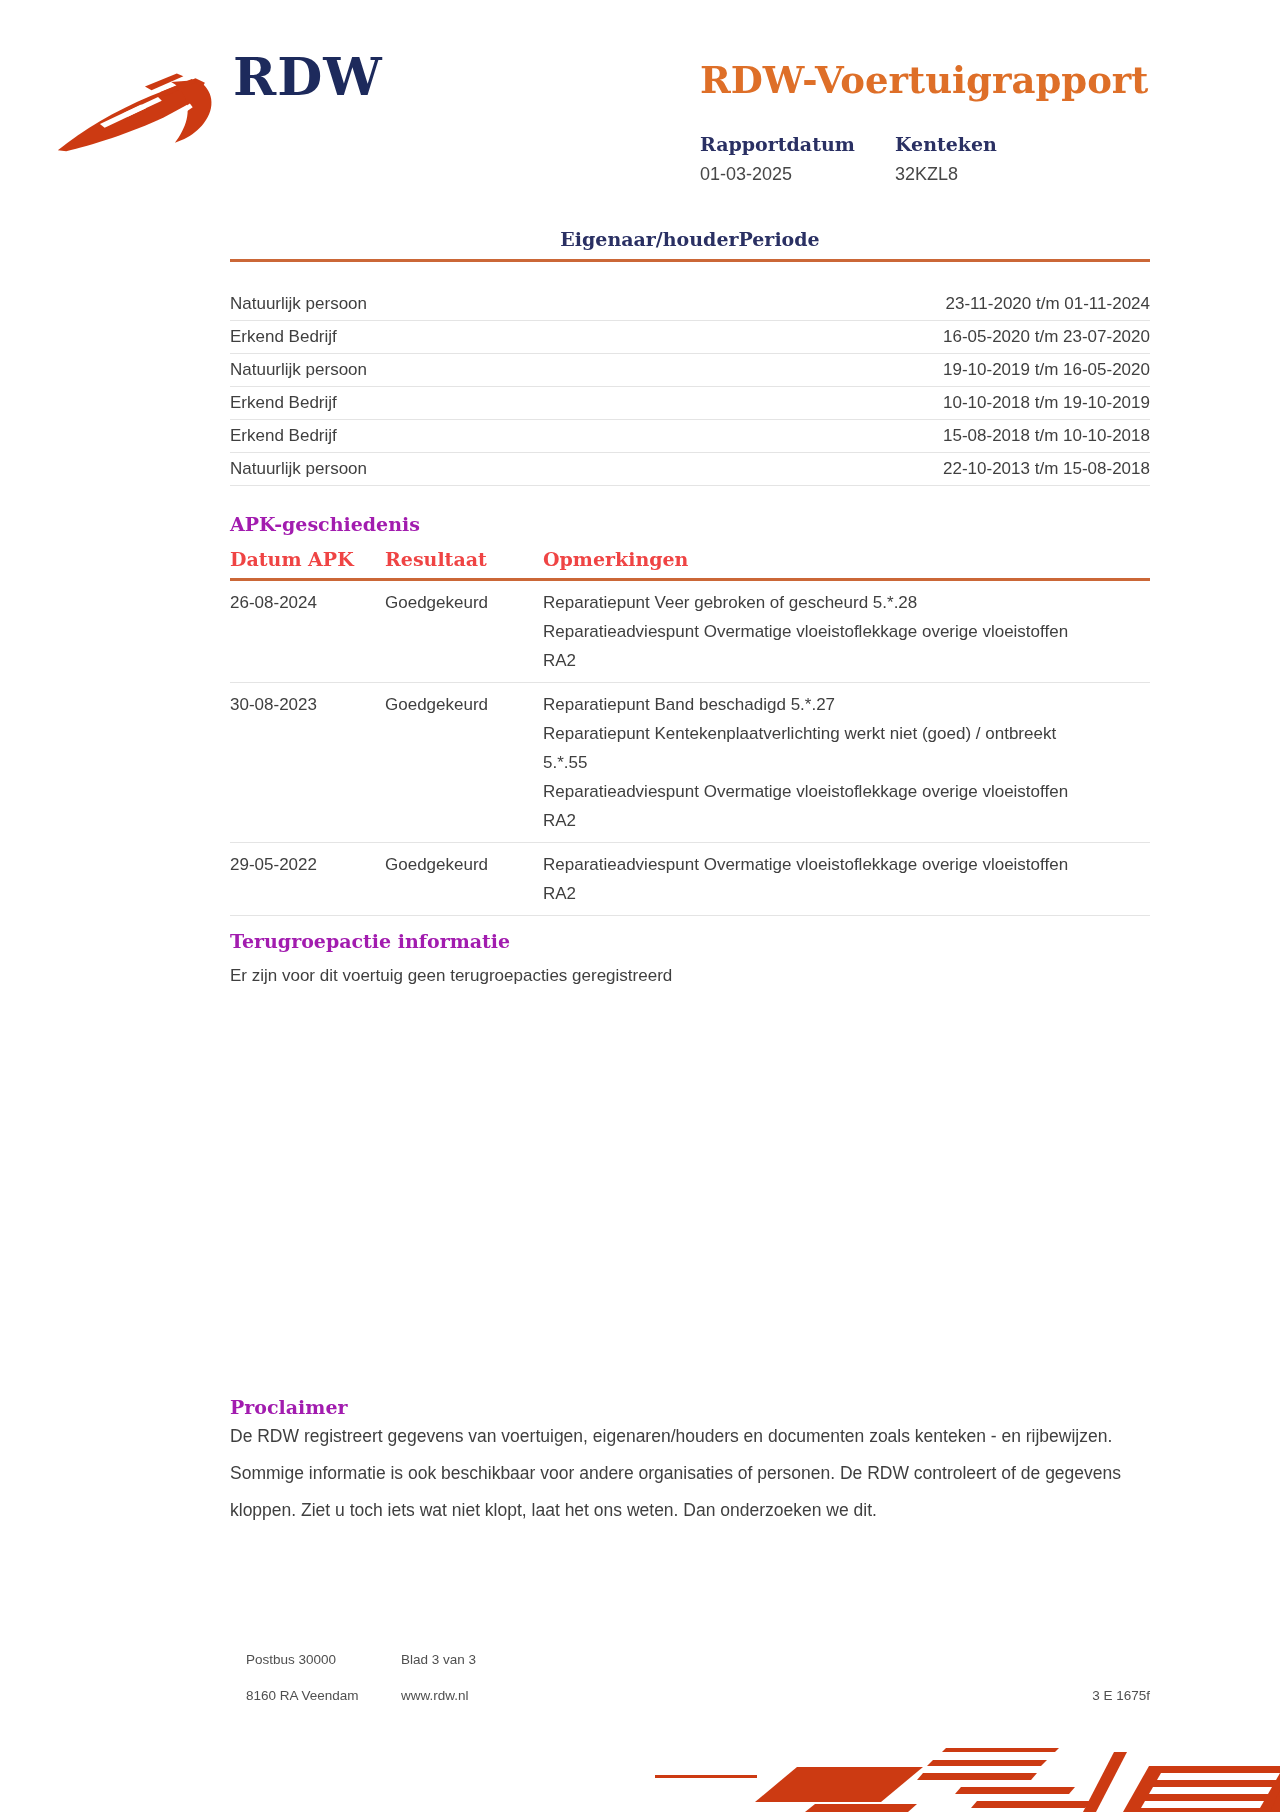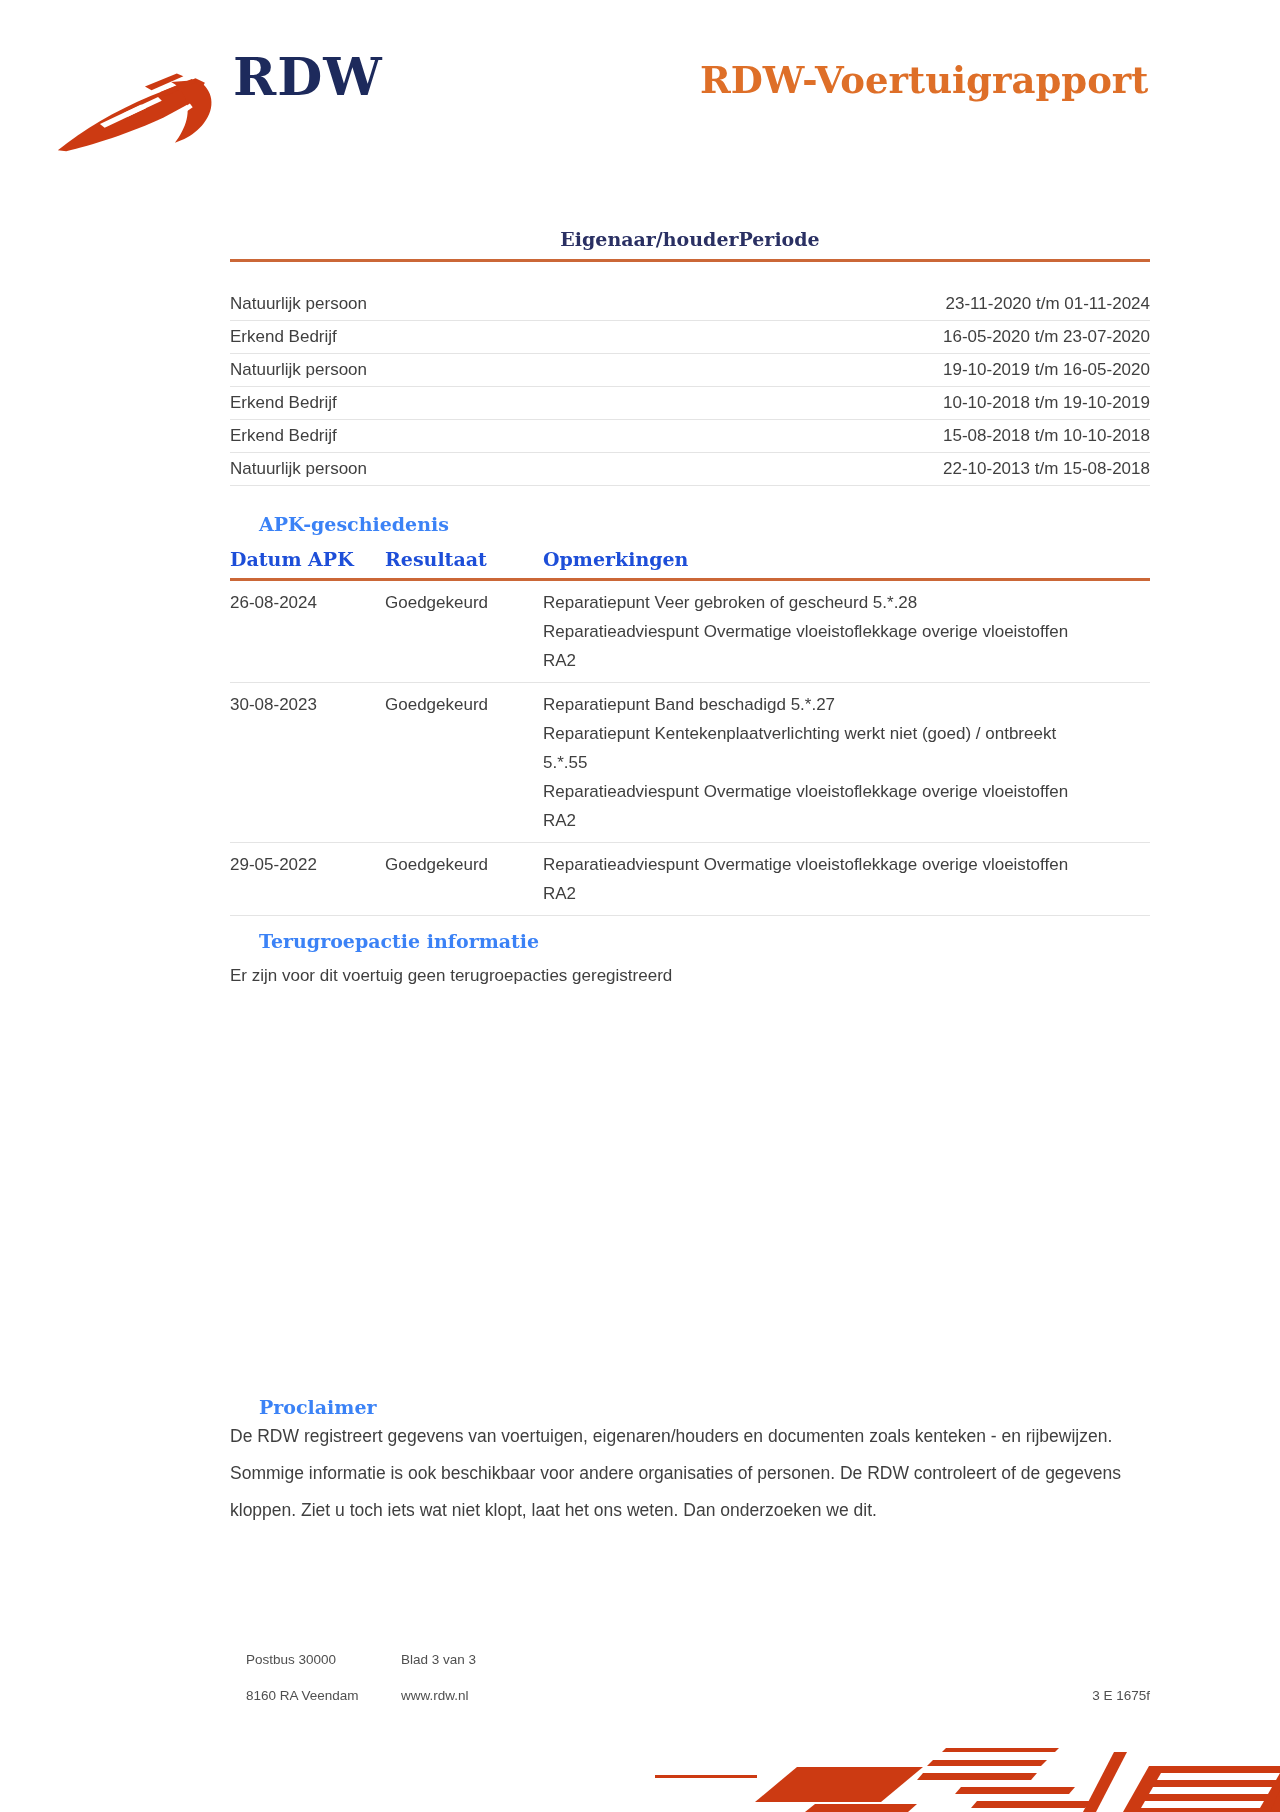--- a/index.html
+++ b/index.html
@@ -40,27 +40,27 @@
     padding-bottom:9px;border-bottom:3px solid #cb6737;
   }
   .owner-rows{margin-top:26px;}
   .owner-row{
     display:flex;justify-content:space-between;
     font-size:17px;color:#3f3f3f;
     padding:6px 0;border-bottom:1px solid #e4e4e4;
   }
   .orange-heading{
     font-family:"DejaVu Serif", serif;font-weight:bold;
-    font-size:19px;color:#3b82f6;margin-left:29px;
+    font-size:19px;color:#a21caf;
   }
   .apk-section{top:513px;}
   .apk-cols{
     display:grid;grid-template-columns:155px 158px 1fr;
     font-family:"DejaVu Serif", serif;font-weight:bold;
-    font-size:19px;color:#1d4ed8;
+    font-size:19px;color:#ef4444;
     margin-top:13px;padding-bottom:8px;border-bottom:3px solid #cb6737;
   }
   .apk-row{
     display:grid;grid-template-columns:155px 158px 1fr;
     font-size:17px;color:#3f3f3f;line-height:29px;
     padding:7px 0;border-bottom:1px solid #e4e4e4;
     align-items:start;
   }
   .apk-remarks{width:540px;}
   .recall-section{top:930px;}
@@ -95,20 +95,30 @@
     <g fill="#ffffff">
       <path d="M48,70 L92,49 L97,53 L53,74 Z"></path>
       <path d="M74,58 L110,41 L114,45 L78,62 Z"></path>
       <path d="M120,64 L144,48 L147,52 L124,68 Z"></path>
     </g>
   </svg>
   <div class="logo-text">RDW</div>
 
   <div class="report-title">RDW-Voertuigrapport</div>
 
+  <div class="meta">
+    <div class="meta-col">
+      <div class="meta-label">Rapportdatum</div>
+      <div class="meta-value">01-03-2025</div>
+    </div>
+    <div class="meta-col">
+      <div class="meta-label">Kenteken</div>
+      <div class="meta-value">32KZL8</div>
+    </div>
+  </div>
 
   <div class="section owner-section">
     <div class="owner-head">
       <span>Eigenaar/houder</span>
       <span>Periode</span>
     </div>
     <div class="owner-rows">
     <div class="owner-row">
       <span>Natuurlijk persoon</span>
       <span>23-11-2020 t/m 01-11-2024</span>

